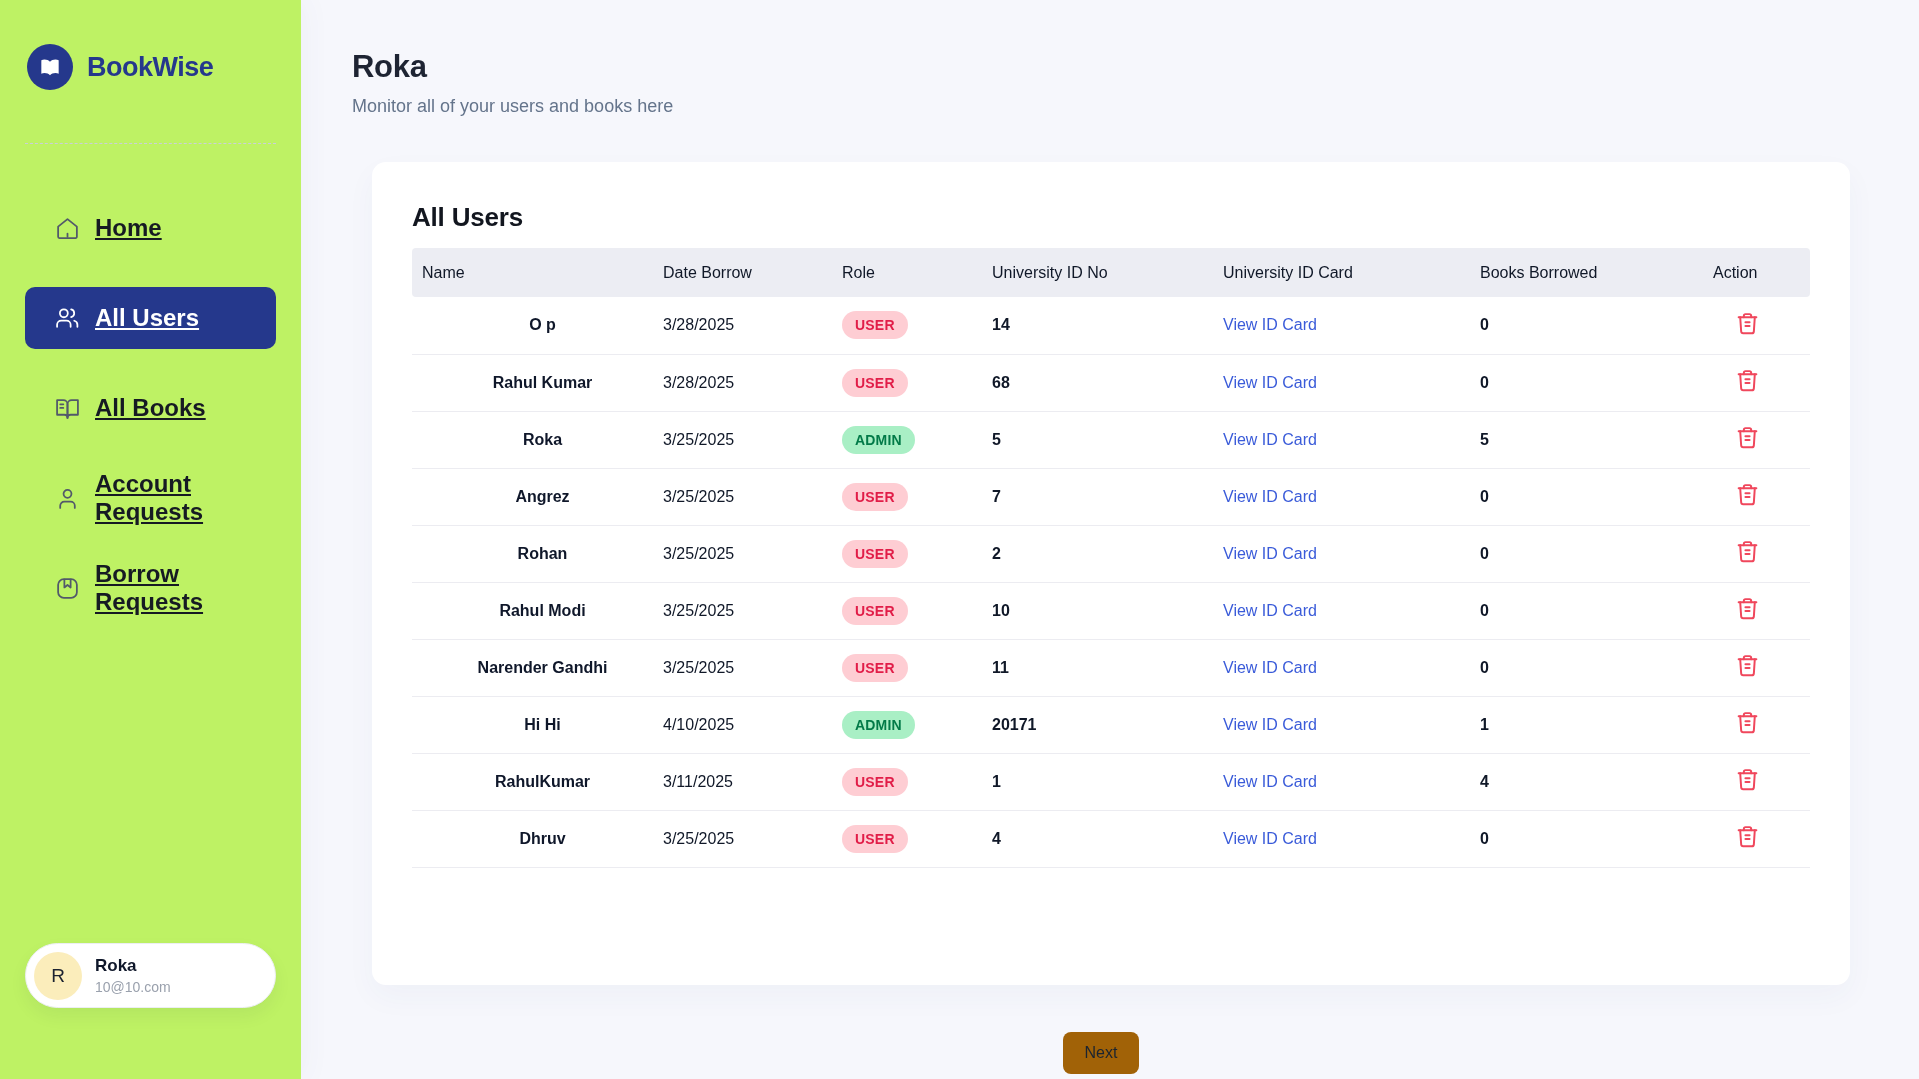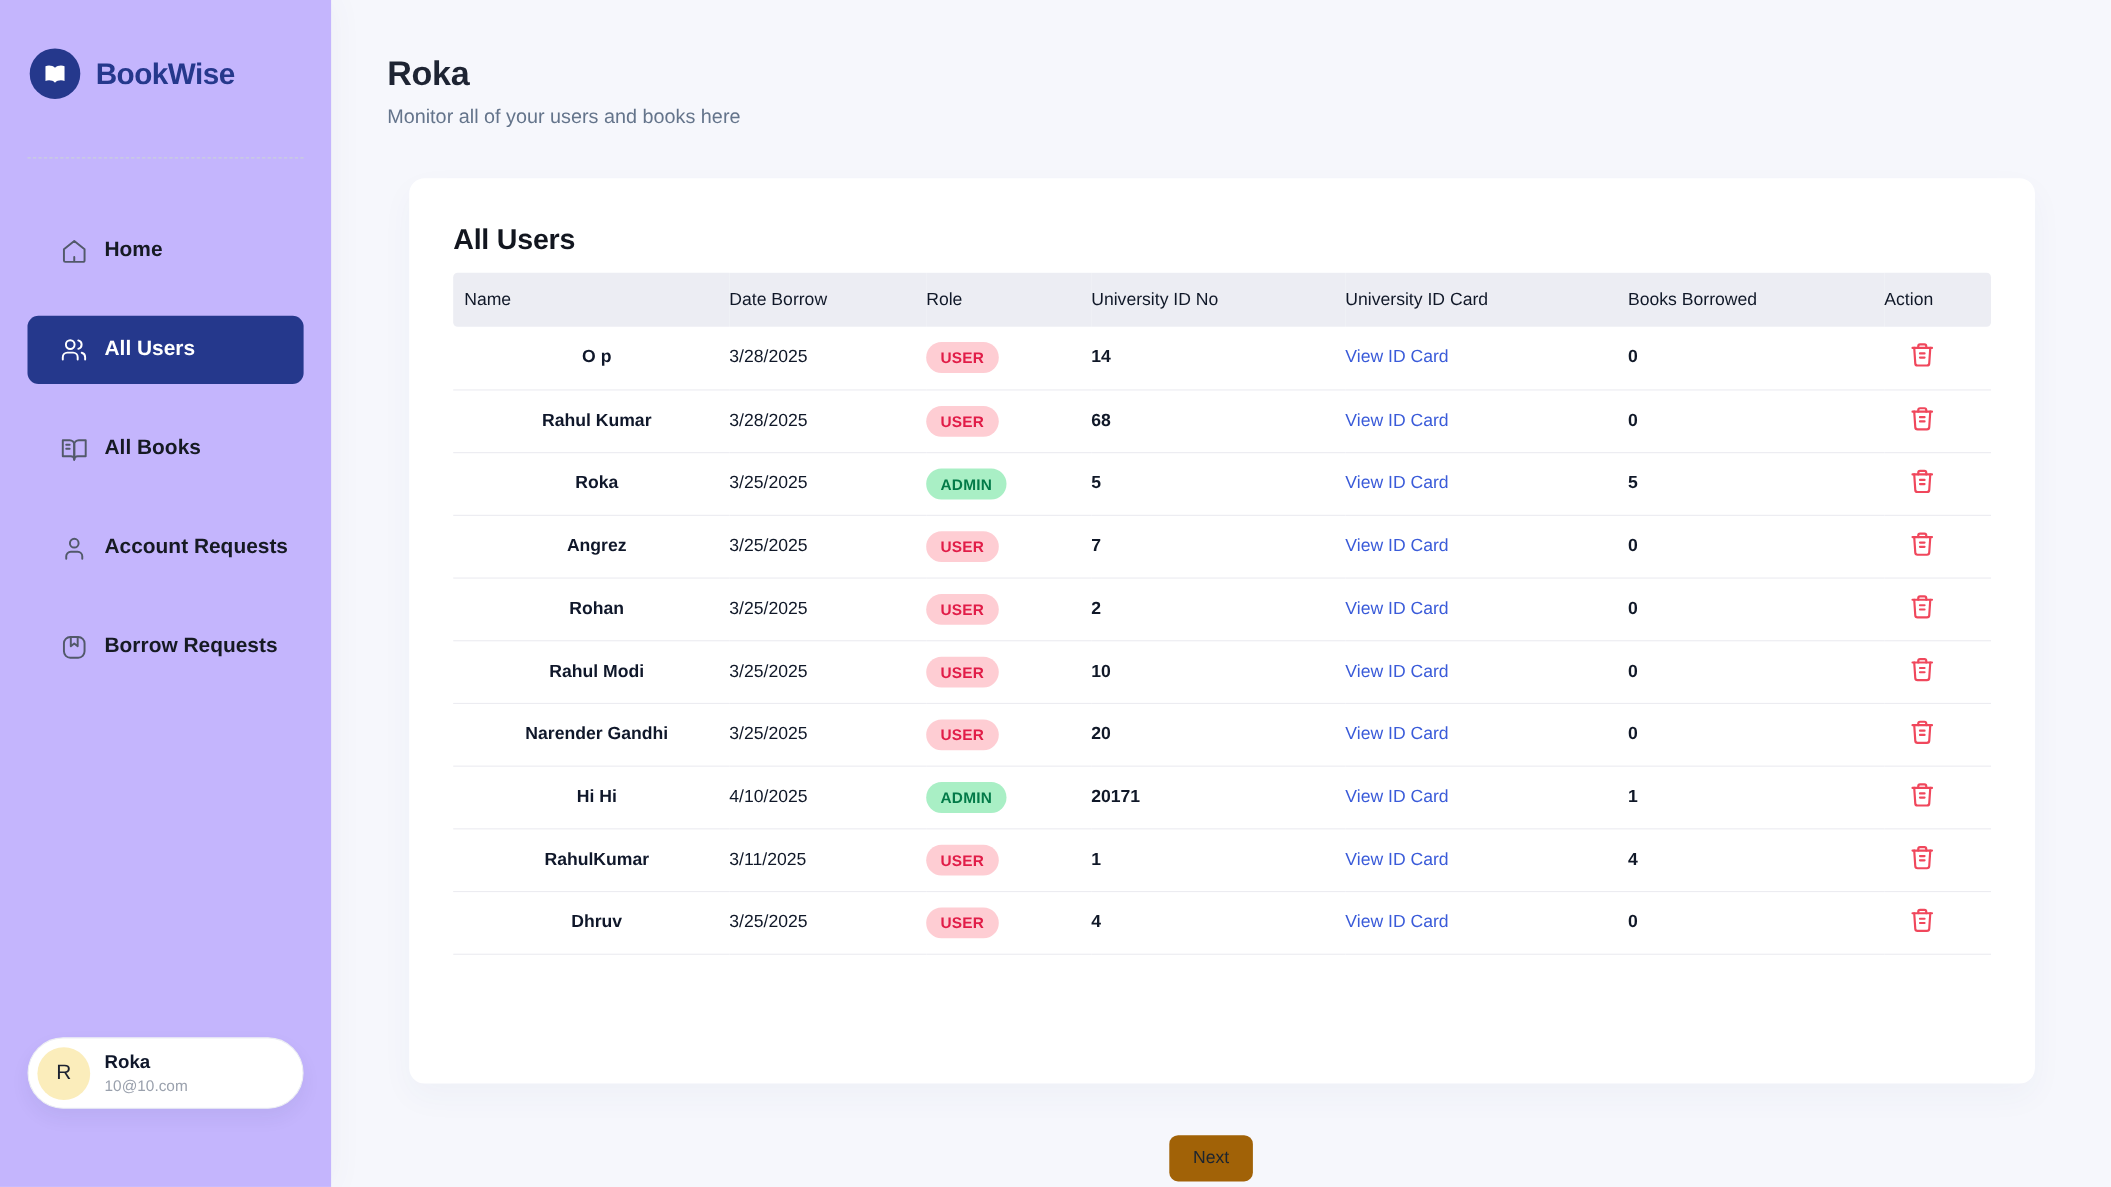--- a/index.html
+++ b/index.html
@@ -7,21 +7,21 @@
   body {
     width: 1919px; height: 1079px; overflow: hidden;
     font-family: "Liberation Sans", sans-serif;
     background: #F6F7FC;
     display: flex;
   }
 
   
   .sidebar {
     width: 301px; min-width: 301px; height: 1079px;
-    background: #c4b5fd;
+    background: #bef264;
     padding: 44px 25px 0 25px;
     position: relative;
     box-shadow: 0 0 30px rgba(80,90,140,0.06);
   }
   .brand { display: flex; align-items: center; gap: 14px; padding-left: 2px; }
   .brand-circle {
     width: 46px; height: 46px; border-radius: 50%;
     background: #25388C; display: flex; align-items: center; justify-content: center;
     flex: none;
   }
@@ -29,21 +29,21 @@
   .brand-name { font-size: 27px; font-weight: 700; color: #25388C; letter-spacing: -0.5px; }
   .sidebar-divider { border: none; border-top: 1px dashed #c9cfdb; margin: 53px 0 0 0; }
 
   .nav { margin-top: 53px; display: flex; flex-direction: column; gap: 28px; }
   .nav-item {
     display: flex; align-items: center; gap: 15px;
     height: 62px; padding-left: 30px; border-radius: 10px; cursor: pointer;
   }
   .nav-item .nav-icon { display: flex; flex: none; }
   .nav-item .nav-icon svg { width: 25px; height: 25px; stroke: #52596a; fill: none; stroke-width: 1.7; stroke-linecap: round; stroke-linejoin: round; }
-  .nav-label { font-size: 19px; font-weight: 600; color: #161a23; }
+  .nav-label { font-size: 24px; font-weight: 600; color: #161a23; text-decoration: underline; }
   .nav-item.active { background: #25388C; }
   .nav-item.active .nav-label { color: #ffffff; }
   .nav-item.active .nav-icon svg { stroke: #ffffff; }
 
   .profile-card {
     position: absolute; left: 25px; right: 25px; bottom: 71px; height: 65px;
     background: #fff; border: 1px solid #eceef3; border-radius: 40px;
     display: flex; align-items: center; gap: 13px; padding: 8px;
     box-shadow: 0 8px 18px rgba(20,30,70,0.06);
   }
@@ -331,21 +331,21 @@
                   </svg>
                 </span>
               </button>
             </td>
           </tr>
 
           <tr>
             <td class="cell-name">Narender Gandhi</td>
             <td class="cell-date">3/25/2025</td>
             <td class="cell-role"><span class="badge user">USER</span></td>
-            <td class="cell-idno">20</td>
+            <td class="cell-idno">11</td>
             <td class="cell-idcard"><a class="id-link">View ID Card</a></td>
             <td class="cell-books">0</td>
             <td class="cell-action">
               <button class="trash-btn">
                 <span style="display:inline-flex;">
                   <svg viewBox="0 0 24 24">
                     <path d="M3.5 6h17"></path>
                     <path d="M8.5 6V4.6A1.6 1.6 0 0 1 10.1 3h3.8a1.6 1.6 0 0 1 1.6 1.6V6"></path>
                     <path d="M19 6l-.9 13.5a2 2 0 0 1-2 1.9H7.9a2 2 0 0 1-2-1.9L5 6"></path>
                     <path d="M10 10.8h4"></path>

